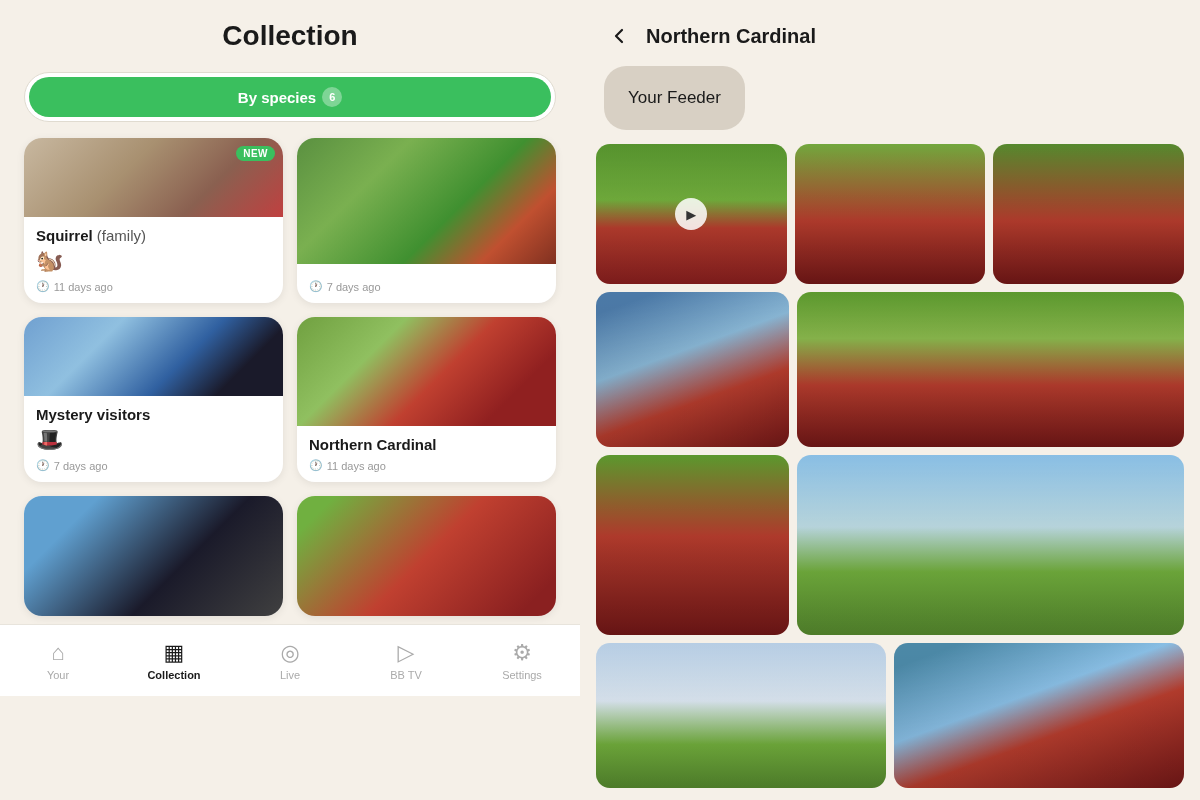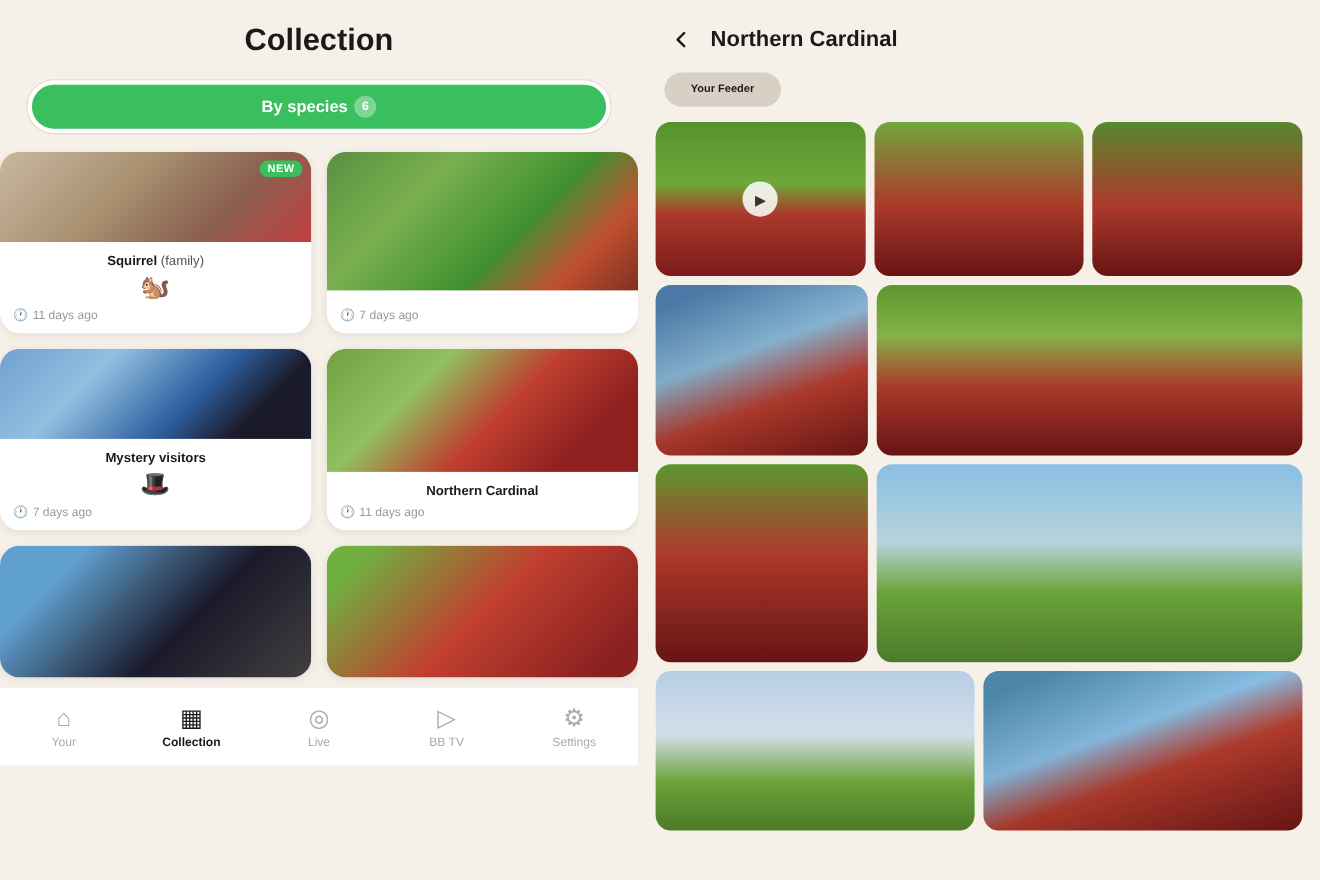--- a/index.html
+++ b/index.html
@@ -80,26 +80,25 @@
       color: #555;
     }
     .badge-white {
       background: rgba(255,255,255,0.35);
       color: #fff;
     }
 
     .cards-area {
       flex: 1;
       overflow-y: auto;
-      padding: 6px 0 80px;
+      padding: 6px 24px 80px;
       display: grid;
       grid-template-columns: 1fr 1fr;
       gap: 14px;
       align-content: start;
-      text-align: center;
     }
     .cards-area::-webkit-scrollbar { display: none; }
 
     .card {
       background: #fff;
       border-radius: 18px;
       overflow: hidden;
       box-shadow: 0 2px 8px rgba(0,0,0,0.08);
       display: flex;
       flex-direction: column;
@@ -143,21 +142,21 @@
       font-weight: 700;
       padding: 2px 7px;
       border-radius: 8px;
       letter-spacing: 0.5px;
     }
 
     .card-body {
       padding: 10px 12px 10px;
     }
     .card-title {
-      font-size: 12px;
+      font-size: 15px;
       font-weight: 700;
       color: #1a1a1a;
     }
     .card-title span.family {
       font-weight: 400;
       color: #555;
     }
     .card-emoji {
       font-size: 22px;
       margin-top: 4px;
@@ -246,25 +245,25 @@
     }
 
     .tab-bar-right {
       display: flex;
       align-items: center;
       padding: 0 24px;
       gap: 10px;
       margin-bottom: 14px;
     }
     .tab-pill {
-      padding: 10px 24px;
+      padding: 22px 24px;
       border-radius: 22px;
       border: none;
-      font-size: 10px;
-      font-weight: 700;
+      font-size: 17px;
+      font-weight: 400;
       cursor: pointer;
     }
     .tab-pill.active {
       background: #d8d0c4;
       color: #1a1a1a;
     }
     .tab-pill.inactive {
       background: transparent;
       color: #888;
     }

